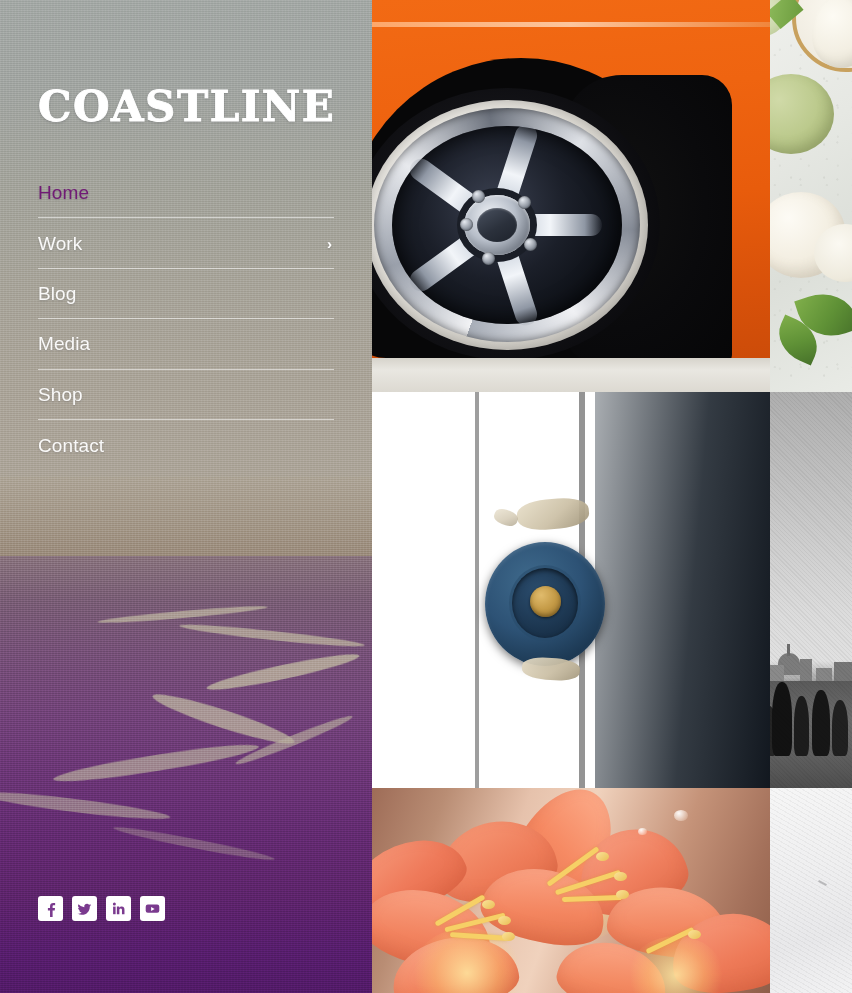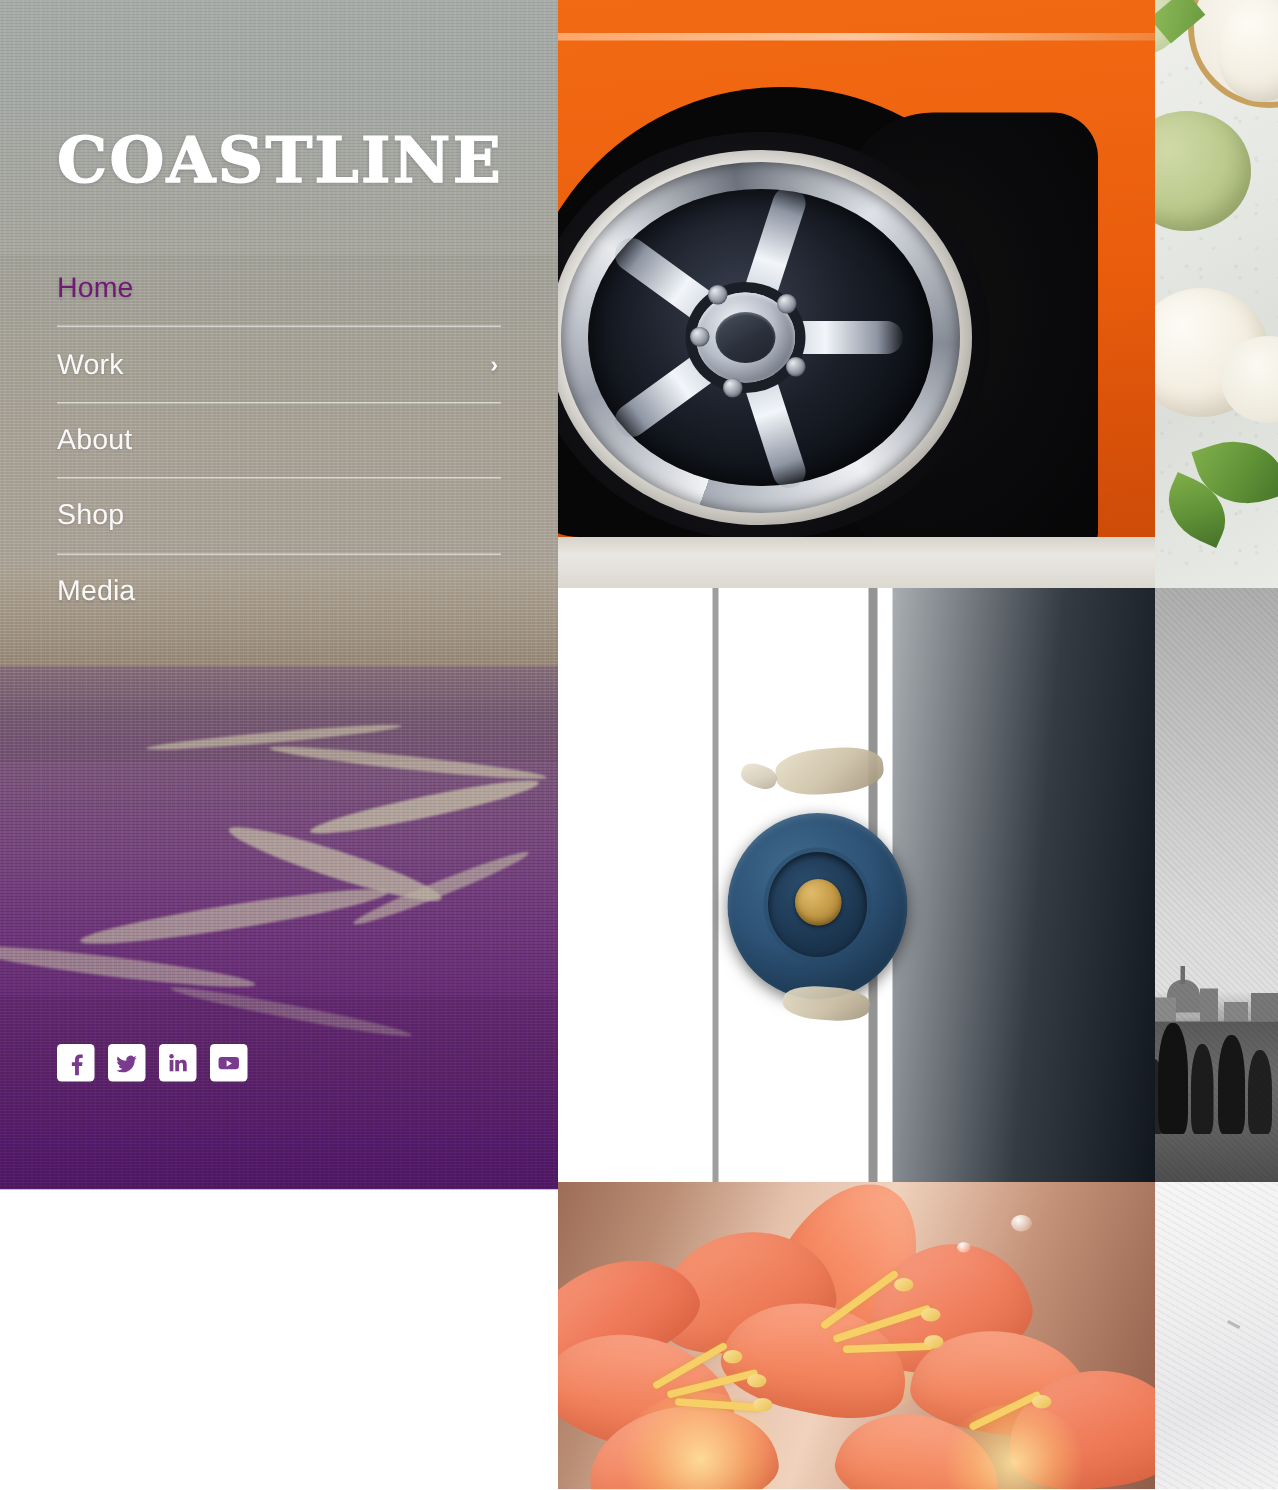--- a/index.html
+++ b/index.html
@@ -7,21 +7,21 @@
   body {
     font-family:"Liberation Sans", sans-serif;
     background:#ffffff;
   }
   #app { position:relative; width:852px; height:993px; display:flex; }
 
   
   #sidebar {
     position:relative;
     width:372px;
-    height:793px;
+    height:993px;
     flex:0 0 372px;
     overflow:hidden;
   }
   
   .sb-photo { position:absolute; inset:0; }
   .sb-sky {
     position:absolute; left:0; right:0; top:0; height:49%;
     background:linear-gradient(180deg,
       #a9adaa 0%, #a7aba6 18%, #a9aa9f 38%,
       #adab9d 58%, #b0ac9c 78%, #b2ad9c 100%);
@@ -387,34 +387,38 @@
           <span class="nav-caret"></span>
         </div>
 
         <div class="nav-item">
           <span class="nav-label">Work</span>
           <span class="nav-caret">›</span>
         </div>
 
 
         <div class="nav-item">
-          <span class="nav-label">About</span>
+          <span class="nav-label">Blog</span>
+          <span class="nav-caret"></span>
+        </div>
+
+        <div class="nav-item">
+          <span class="nav-label">Media</span>
           <span class="nav-caret"></span>
         </div>
 
         <div class="nav-item">
           <span class="nav-label">Shop</span>
           <span class="nav-caret"></span>
         </div>
 
         <div class="nav-item">
-          <span class="nav-label">Media</span>
+          <span class="nav-label">Contact</span>
           <span class="nav-caret"></span>
         </div>
-
 
       </nav>
 
       <div id="sb-footer">
 
         <div id="social">
 
           <a class="soc">
             <svg width="17" height="17" viewBox="0 0 17 17" aria-hidden="true">
               <path fill="#7a3a8e" d="M10.6 17v-6.4h2.1l.32-2.5h-2.42V6.5c0-.72.2-1.2 1.23-1.2h1.3V3.06c-.23-.03-1-.1-1.9-.1-1.9 0-3.2 1.16-3.2 3.28V8.1H5.9v2.5h2.13V17z"></path>

